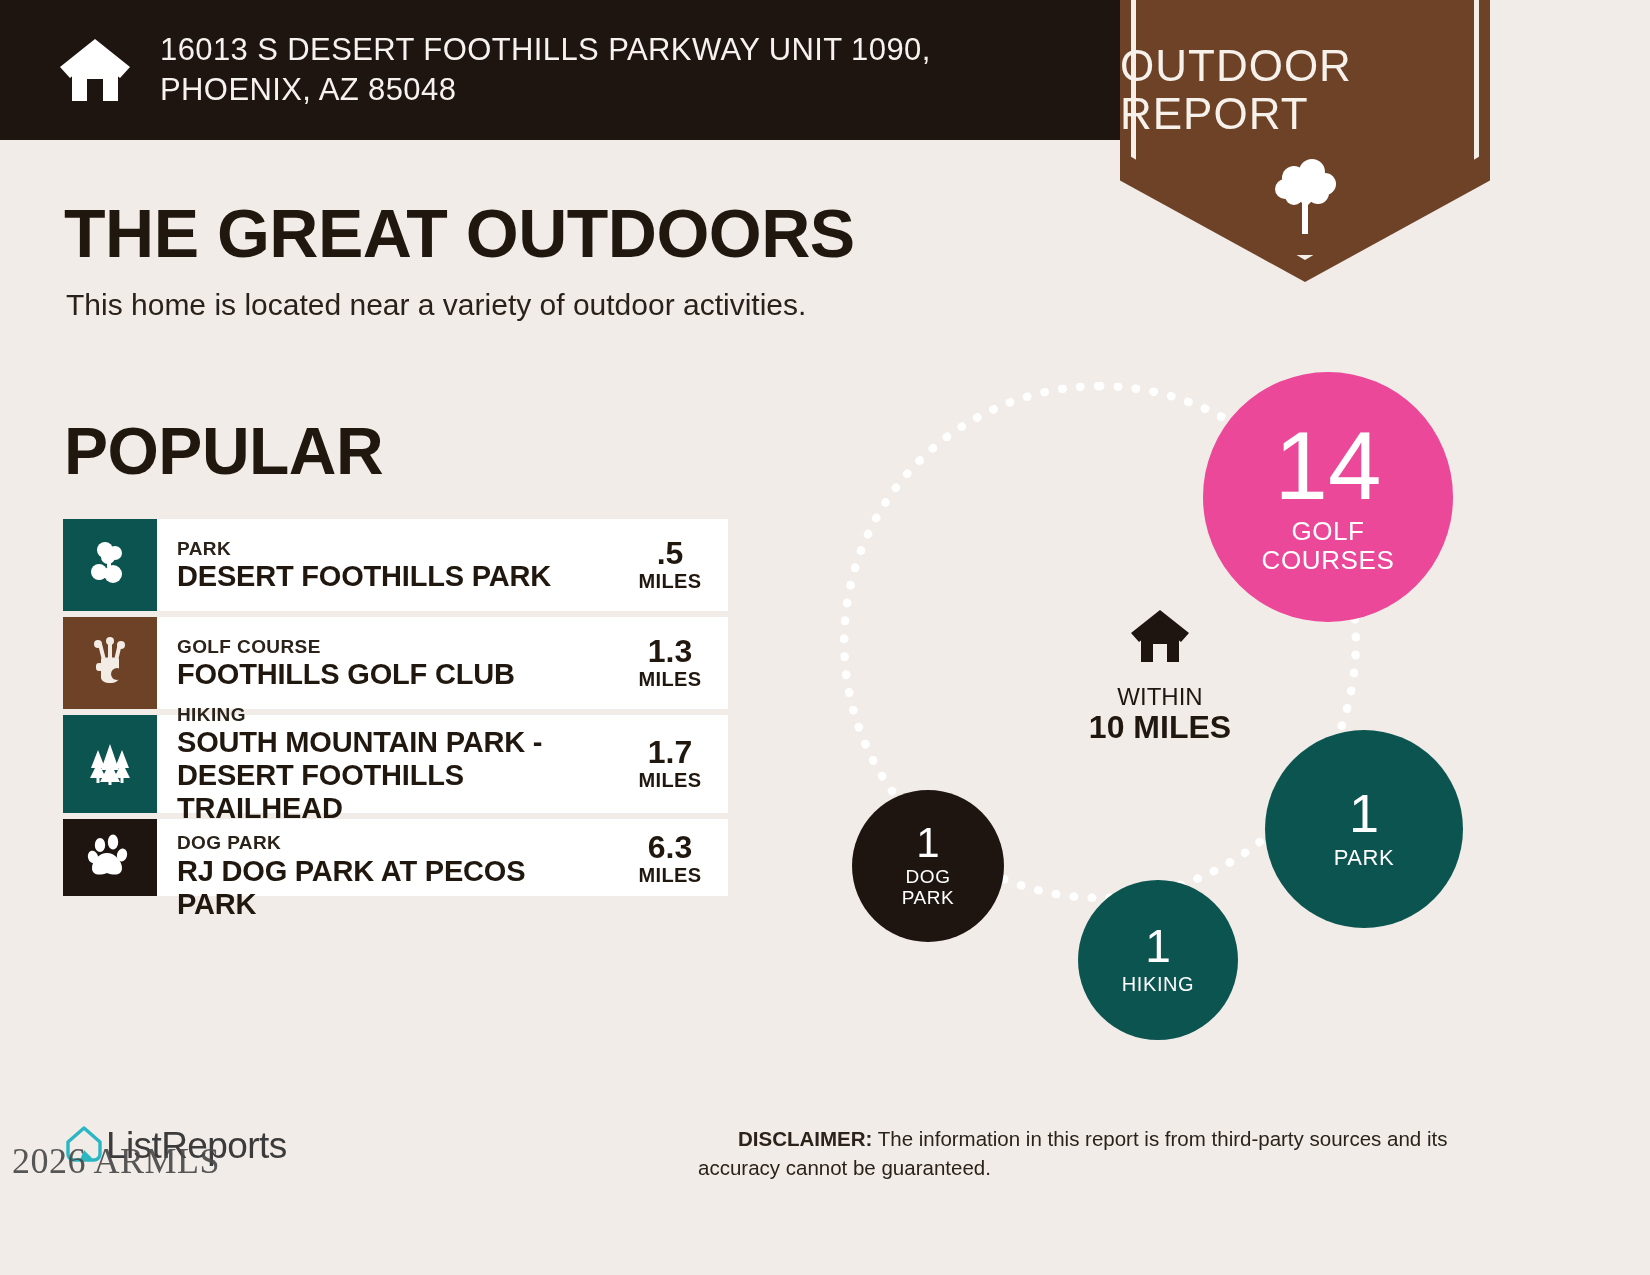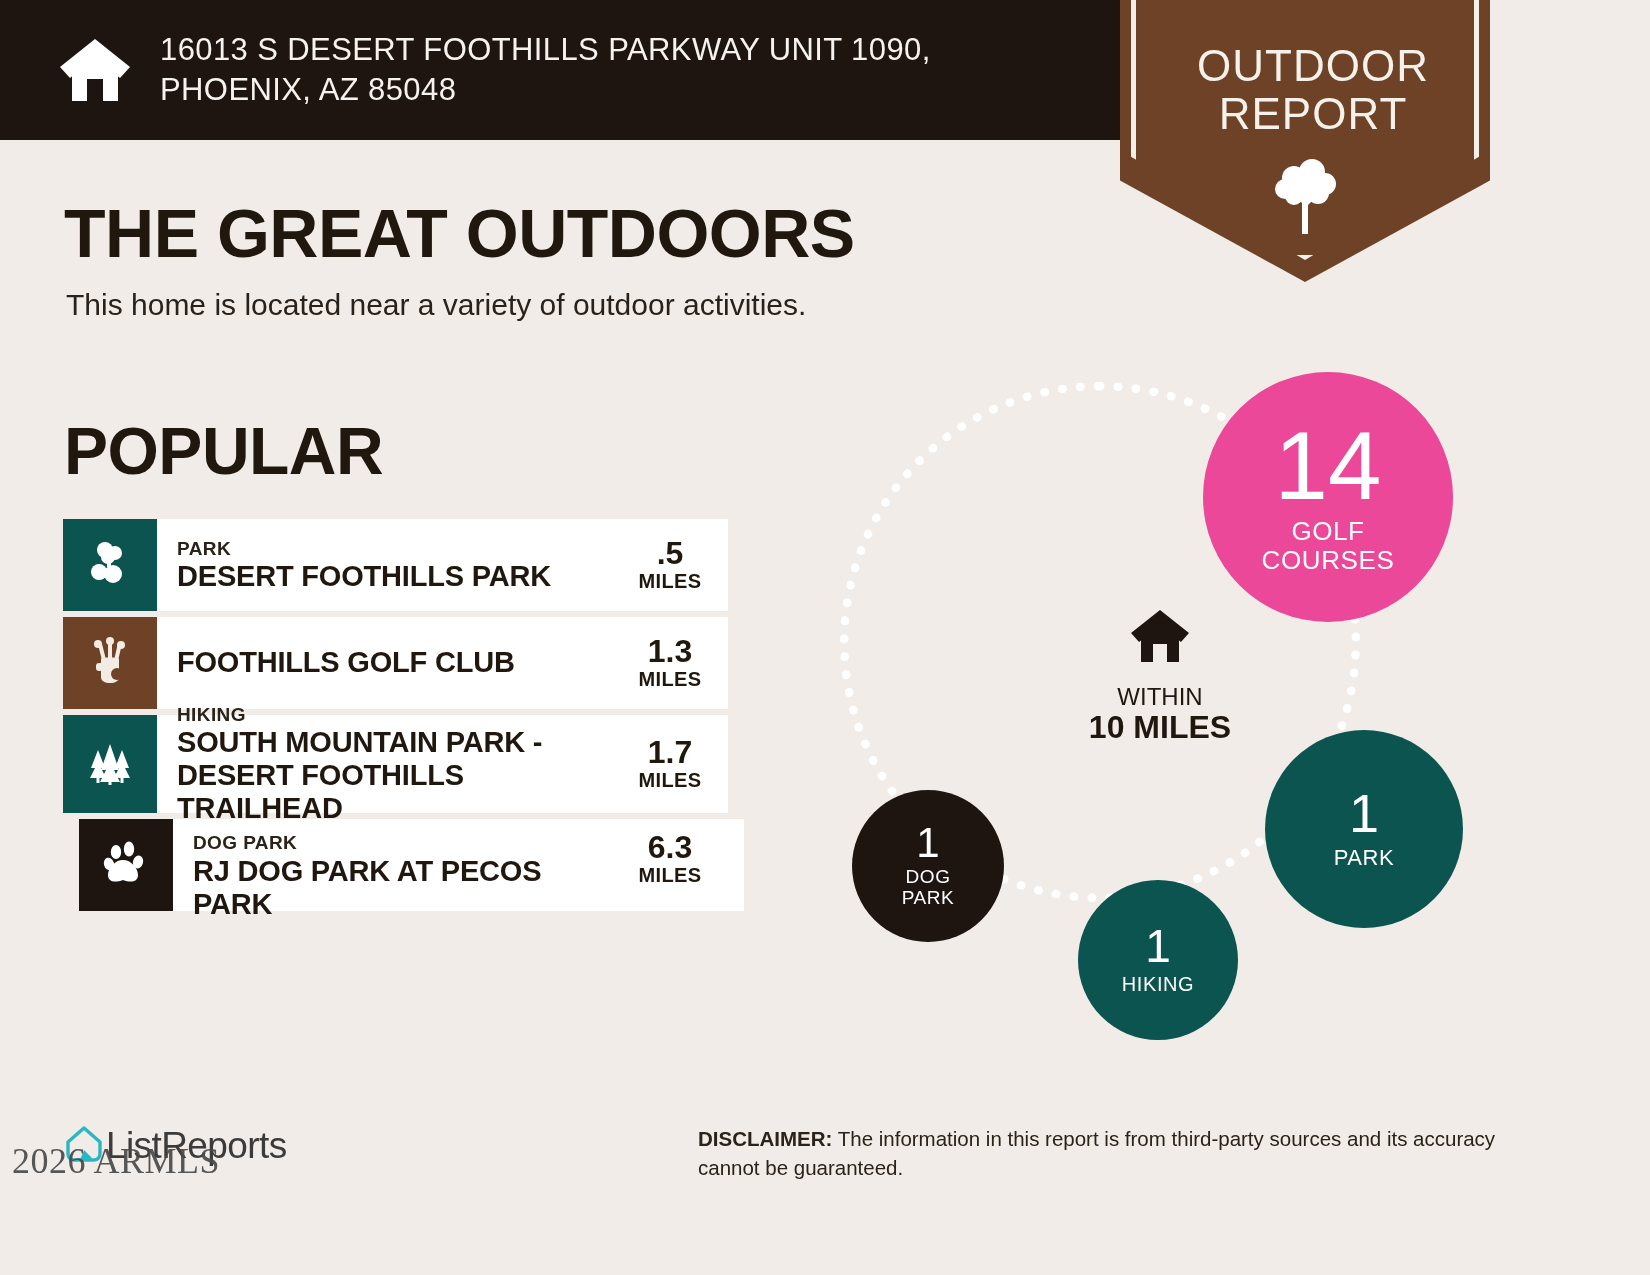--- a/index.html
+++ b/index.html
@@ -40,27 +40,25 @@
   }
   .badge-inner {
     position: absolute; left: 11px; top: -12px;
     width: 348px; height: 272px;
     border: 5px solid #f4efe9;
     border-top: none;
     clip-path: polygon(0 0, 100% 0, 100% 62%, 50% 100%, 0 62%);
   }
   .badge-txt {
     position: absolute; top: 42px; left: 0; width: 100%;
-    text-align: center;
     color: #f6f1ea;
     font-size: 44px;
     font-weight: 400;
     line-height: 1.08;
     letter-spacing: 1px;
-    margin-left: 8px;
   }
   .badge-tree {
     position: absolute; top: 158px; left: 50%;
     transform: translateX(-50%);
     width: 66px; height: 78px;
   }
 
   
   .title {
     position: absolute; left: 64px; top: 194px;
@@ -113,21 +111,21 @@
   .dist {
     flex: 0 0 110px;
     text-align: center; padding-right: 6px;
   }
   .dist-num { font-size: 32px; font-weight: 700; color: #20170f; line-height: 1.02; }
   .dist-unit { font-size: 20px; font-weight: 700; color: #20170f; letter-spacing: .4px; }
 
   .row.h1 { height: 92px; }
   .row.h2 { height: 92px; }
   .row.h3 { height: 98px; }
-  .row.h4 { height: 92px; margin-left: 16px; }
+  .row.h4 { height: 77px; }
   .row.h4 .row-body { align-items: flex-start; padding-top: 12px; }
   .row.h4 .name { position: relative; }
 
   
   .diagram { position: absolute; left: 820px; top: 350px; width: 700px; height: 700px; }
   .ring {
     position: absolute; left: 20px; top: 32px;
     width: 520px; height: 520px;
     border-radius: 50%;
     border: 9px dotted #ffffff;
@@ -176,21 +174,21 @@
   .center svg { width: 62px; height: 56px; }
   .center .w1 { font-size: 24px; color: #20170f; margin-top: 16px; line-height: 1.1; }
   .center .w2 { font-size: 32px; color: #20170f; font-weight: 700; line-height: 1.1; }
 
   
   .disclaimer {
     position: absolute; left: 698px; top: 1124px;
     width: 810px;
     font-size: 20.5px; color: #2b2219; line-height: 1.42;
   }
-  .disclaimer b { font-weight: 700; }
+  .disclaimer b { font-weight: 700; margin-left: 40px; }
 
   .logo {
     position: absolute; left: 62px; top: 1122px;
     display: flex; align-items: center;
   }
   .logo svg { width: 44px; height: 44px; }
   .logo-txt {
     font-size: 37px; color: #3b3b3b; letter-spacing: -.6px; 
   }
   .watermark {
@@ -289,20 +287,21 @@
             <circle cx="35" cy="8" r="4"></circle>
             <path d="M15 22 C15 20 33 20 33 22 L33 40 C33 44 29 46 24 46 C19 46 15 44 15 40 Z"></path>
             <rect x="10" y="26" width="7" height="8" rx="3"></rect>
           </g>
           <path d="M31 31 a6 6 0 1 1 0 12 a6 6 0 1 1 0 -12" fill="#6e4227"></path>
         </svg>
       </span>
     </div>
     <div class="row-body">
       <div class="row-text">
+        <div class="cat">GOLF COURSE</div>
         <div class="name">FOOTHILLS GOLF CLUB</div>
       </div>
       <div class="dist">
         <div class="dist-num">1.3</div>
         <div class="dist-unit">MILES</div>
       </div>
     </div>
   </div>
 
   <div class="row h3">

